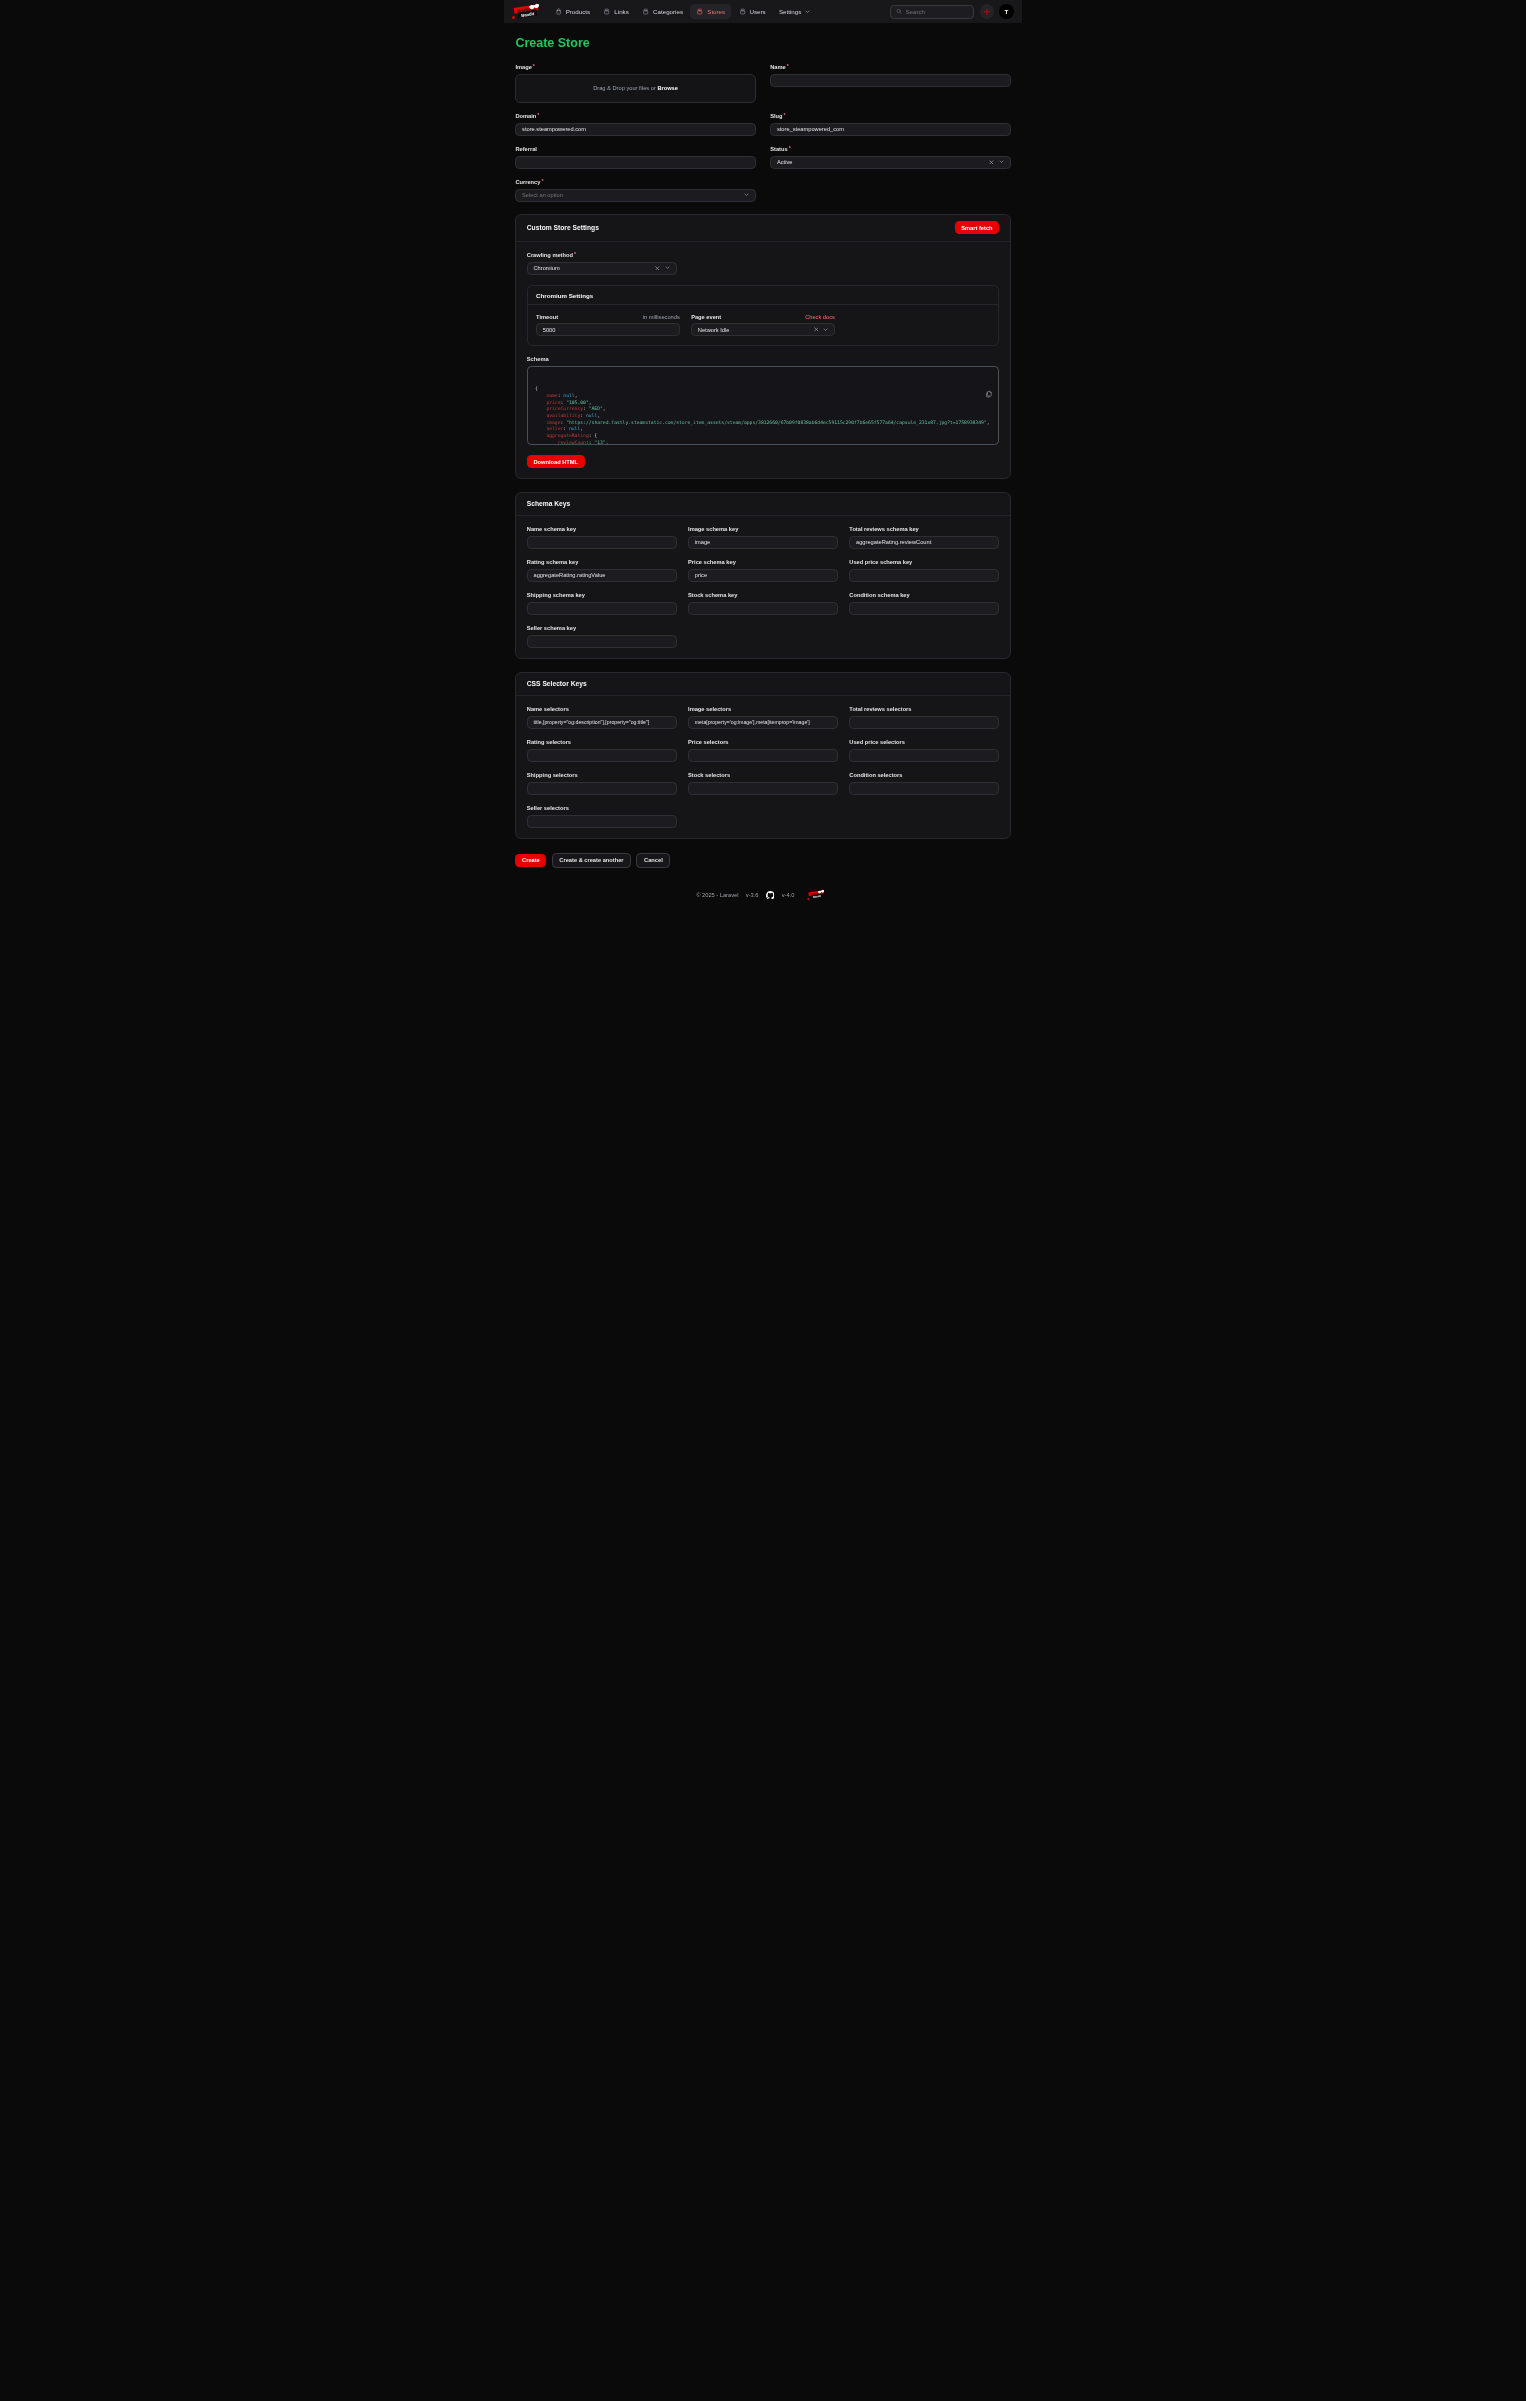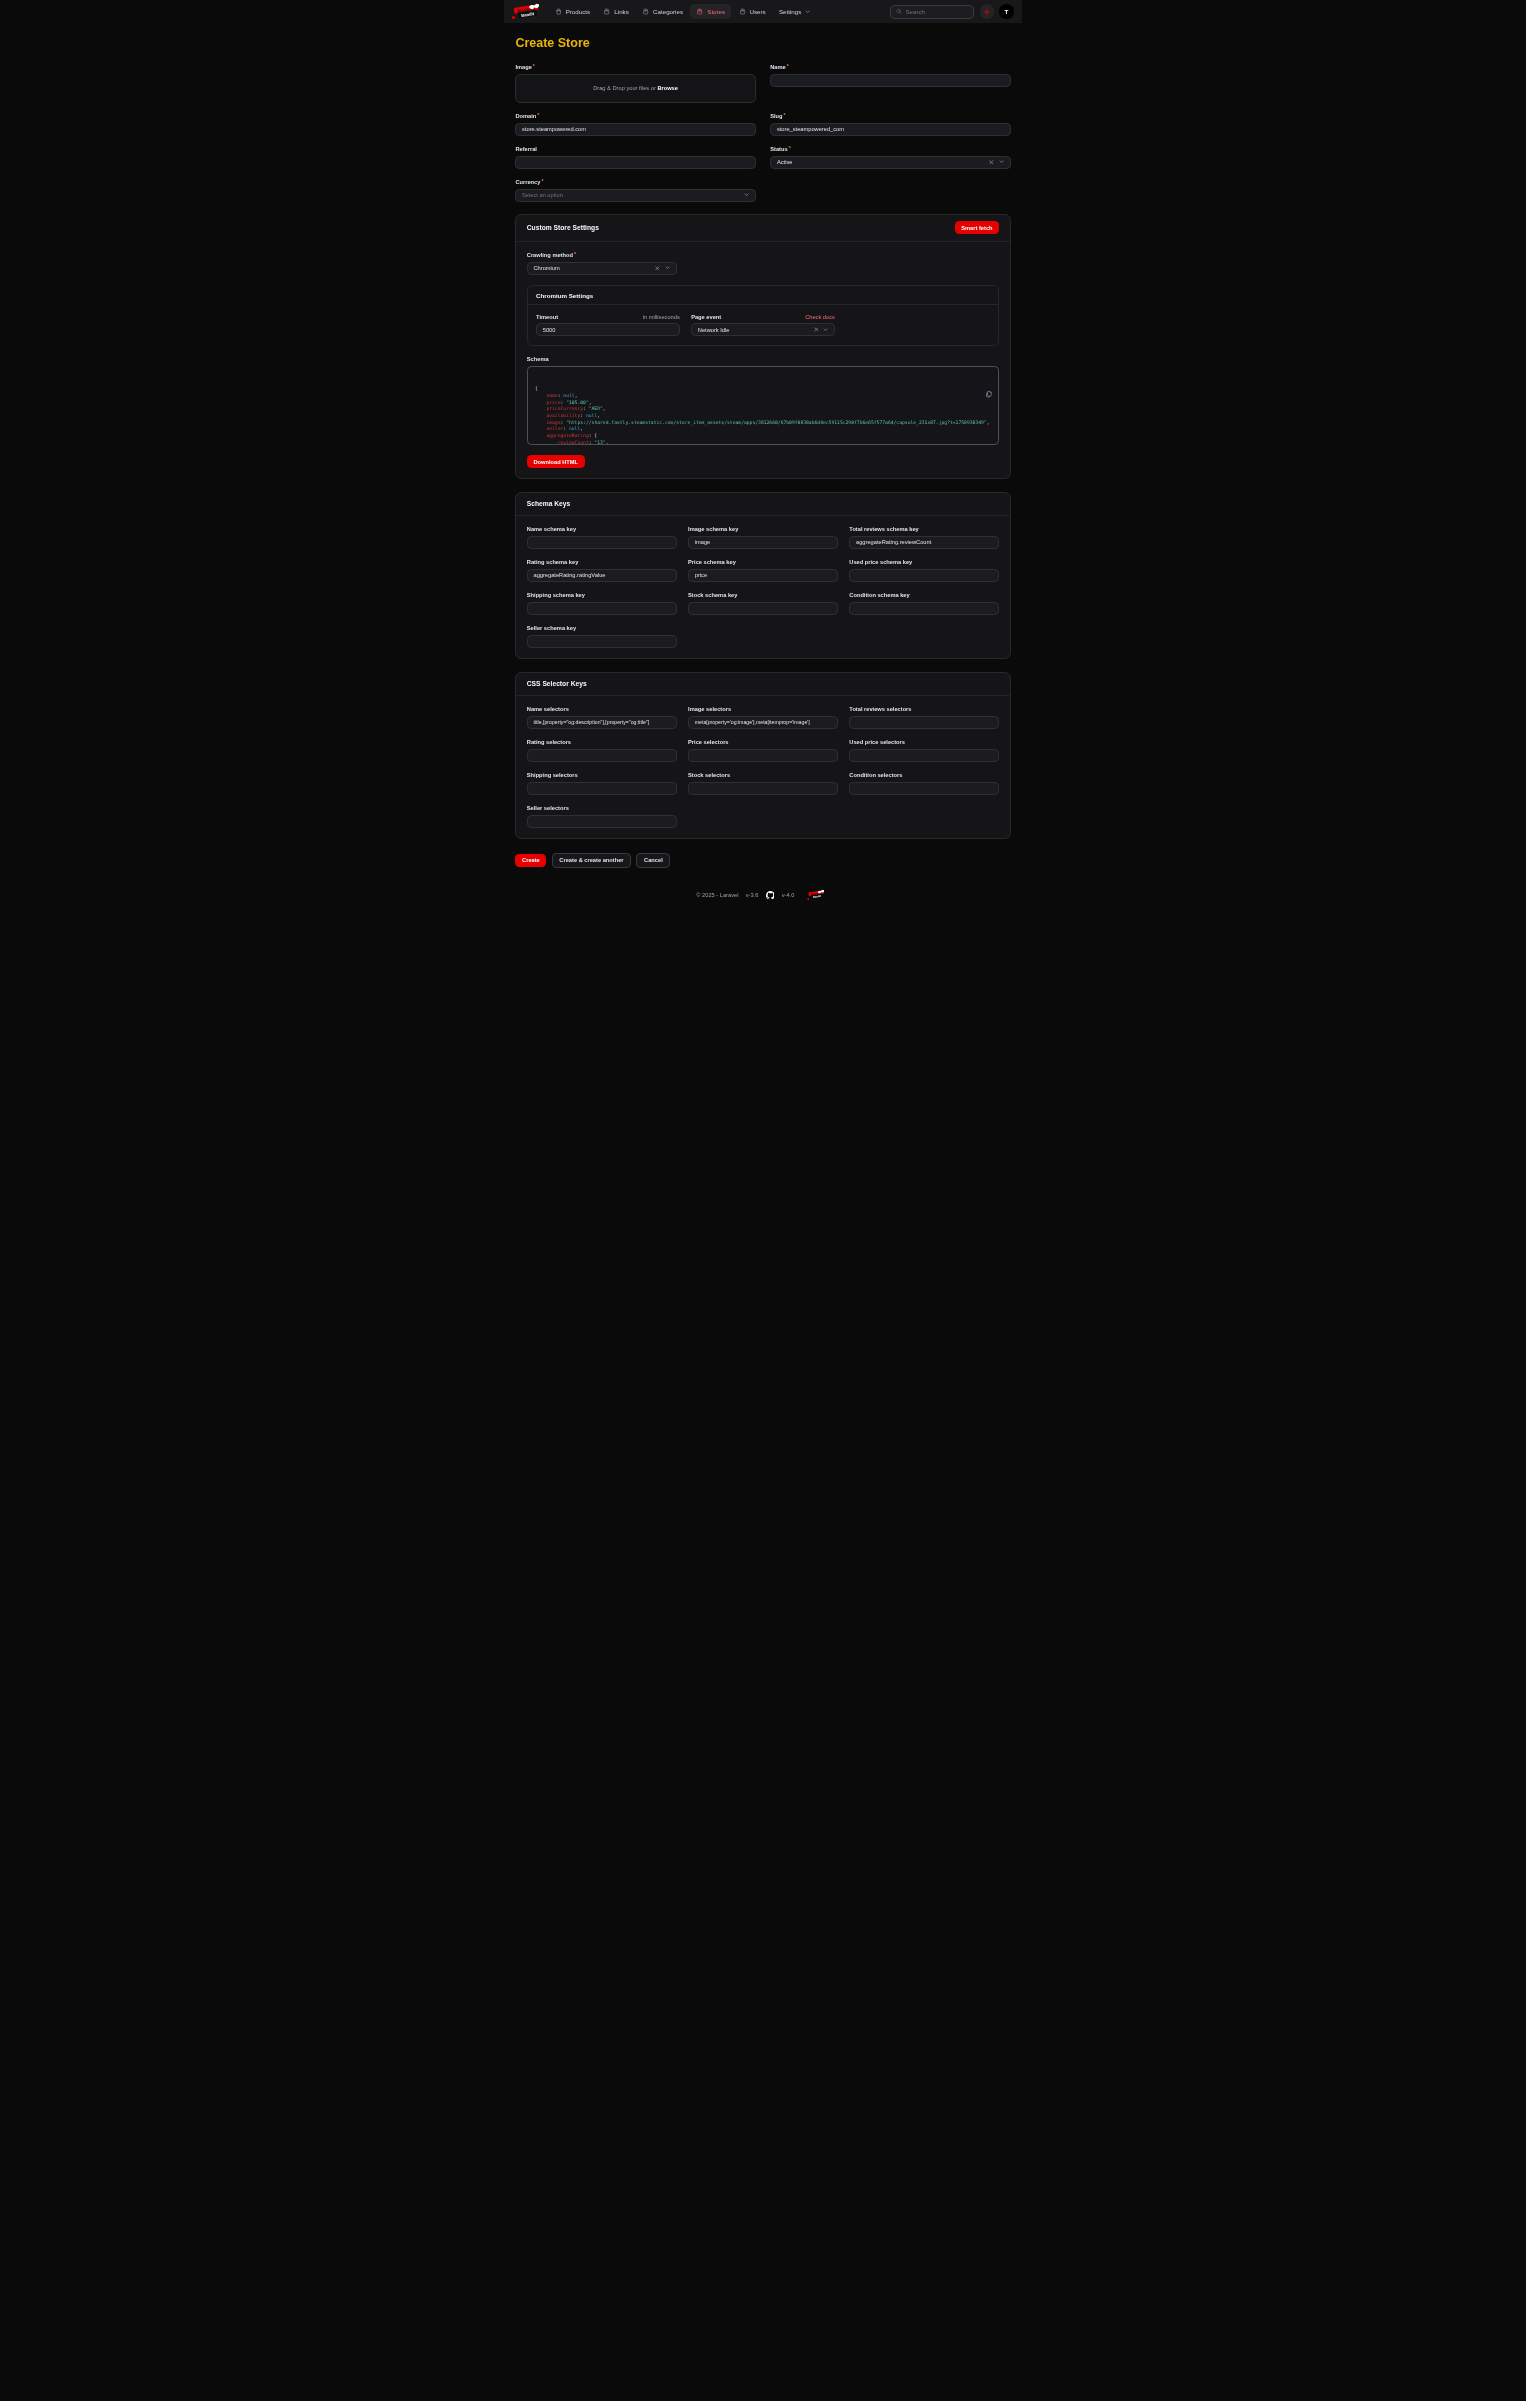--- a/index.html
+++ b/index.html
@@ -34,21 +34,21 @@
     border-radius:4.2px; display:flex; align-items:center; gap:3.6px; padding:0 4.7px; }
   .searchbox input { background:transparent; border:none; outline:none; color:#e4e4e7;
     font-size:6.2px; width:100%; font-family:"Liberation Sans",sans-serif; }
   .searchbox input::placeholder { color:#71717a; }
   .roundbtn { width:14.5px; height:14.5px; border-radius:50%; background:#242428; border:none;
     display:grid; place-items:center; cursor:pointer; }
   .avatar { width:14.5px; height:14.5px; border-radius:50%; background:#000; color:#fff;
     font-size:6.2px; font-weight:bold; display:grid; place-items:center; cursor:pointer; }
   
   .main { padding: 10.4px 11.4px 5.2px 11.4px; }
-  h1.page-title { font-size:12.5px; font-weight:bold; color:#eab308; margin: 3.1px 0 13.5px 0; }
+  h1.page-title { font-size:12.5px; font-weight:bold; color:#22c55e; margin: 3.1px 0 13.5px 0; }
   .grid2 { display:grid; grid-template-columns:1fr 1fr; column-gap:14.5px; row-gap:10.4px; }
   .grid3 { display:grid; grid-template-columns:repeat(3,1fr); column-gap:11.4px; row-gap:10.4px; }
   .field-label { display:flex; align-items:flex-start; font-size:5.7px; font-weight:600;
     color:#e4e4e7; margin-bottom:3.6px; }
   .req { color:#f87171; font-size:5.2px; margin-left:1px; line-height:1; }
   .label-row { display:flex; justify-content:space-between; align-items:flex-start; margin-bottom:3.6px; }
   .hint { font-size:5.7px; color:#9ca3af; font-weight:400; }
   .hint.link { color:#f87171; font-weight:500; cursor:pointer; }
   .input { min-height:13px; border-radius:4.2px; background:#1c1c20; border:0.5px solid #2f2f35;
     display:flex; align-items:center; padding:0 5.7px; font-size:5.7px; color:#e4e4e7;

